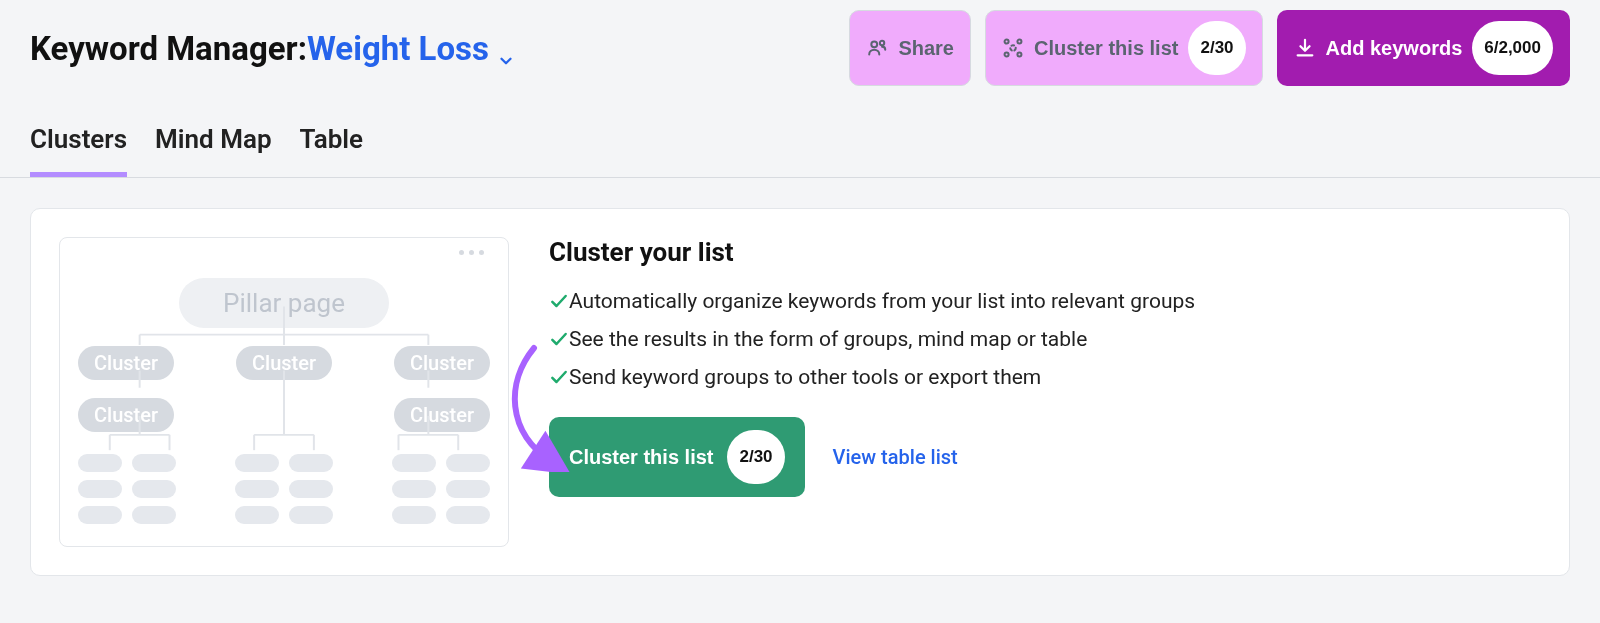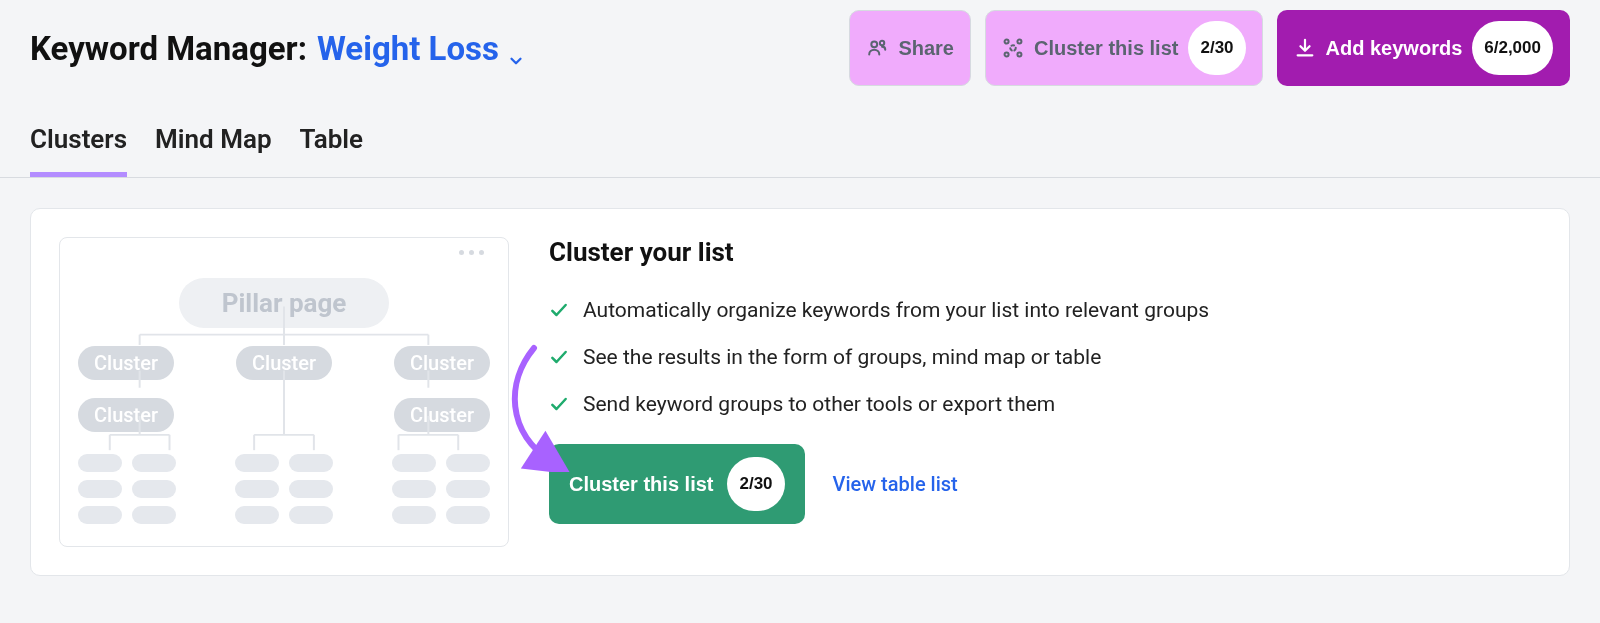--- a/index.html
+++ b/index.html
@@ -13,21 +13,20 @@
   }
   .header {
     display: flex;
     align-items: center;
     justify-content: space-between;
     padding: 10px 30px 0 30px;
   }
   .title-wrap {
     display: flex;
     align-items: center;
-    gap: 10px;
     font-size: 33px;
     font-weight: 700;
   }
   .title-link {
     color: #2563eb;
     display: inline-flex;
     align-items: center;
     gap: 8px;
   }
   .chev-down {
@@ -112,21 +111,21 @@
     padding-right: 6px;
   }
   .dot { width: 5px; height: 5px; border-radius: 50%; background: #d6dae0; }
   .pillar {
     margin: 12px auto 0 auto;
     width: 210px;
     text-align: center;
     background: #eef0f3;
     color: #bfc5ce;
     font-size: 26px;
-    font-weight: 700;
+    font-weight: 400;
     border-radius: 999px;
     padding: 10px 0;
   }
   .row { display: flex; justify-content: space-between; margin-top: 18px; }
   .clabel {
     background: #d6dae0;
     color: #fff;
     border-radius: 999px;
     padding: 5px 16px;
     font-size: 20px;
@@ -136,21 +135,21 @@
   .blobs-row { display: flex; justify-content: space-between; margin-top: 22px; }
   .blobs-col { display: flex; gap: 10px; }
   .blob-stack { display: flex; flex-direction: column; gap: 8px; }
   .blob { width: 44px; height: 18px; background: #e5e8ed; border-radius: 999px; }
   .conn-lines { position: absolute; top: 0; left: 0; width: 100%; height: 100%; pointer-events: none; }
 
   
   .content { flex: 1; position: relative; }
   .content h2 { font-size: 26px; font-weight: 700; margin-bottom: 22px; }
   .bullets { list-style: none; display: flex; flex-direction: column; gap: 14px; margin-bottom: 28px; }
-  .bullets li { display: flex; align-items: center; gap: 14px; font-size: 21px; color: #222; margin-top: 9px; }
+  .bullets li { display: flex; align-items: center; font-size: 21px; color: #222; }
   .check { color: #1fab6d; width: 20px; height: 20px; flex-shrink: 0; }
 
   .cta-row { display:flex; align-items:center; gap: 28px; }
   .btn-green {
     background: #2f9b73;
     color: #fff;
     font-size: 20px;
     font-weight: 600;
     border: none;
     border-radius: 10px;

